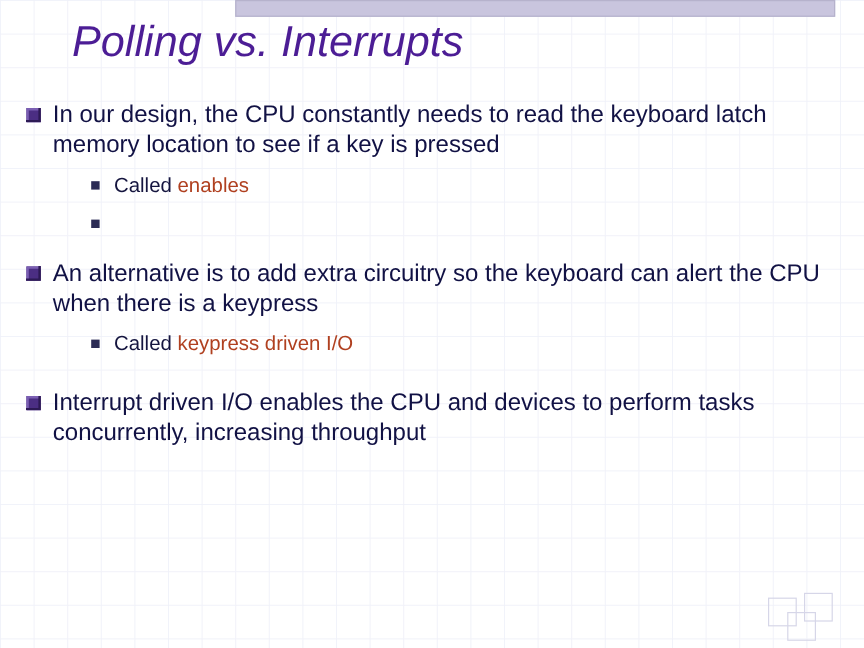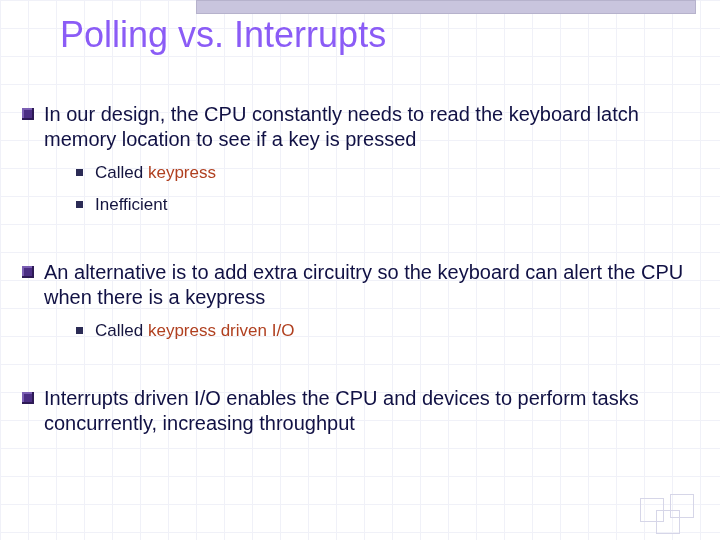--- a/index.html
+++ b/index.html
@@ -37,31 +37,32 @@
     background: #c9c5de;
     border: 1px solid #b6b2cc;
   }
 
   .title {
     position: absolute;
     left: 60px; top: 14px;
     font-family: "Verdana", "Tahoma", sans-serif;
     font-size: 36px;
     font-weight: 400;
-    color: #8b5cf6;
+    color: #4c1d95;
+    font-style: italic;
   }
 
   .content {
     position: absolute;
-    left: 22px; top: 102px;
+    left: 22px; top: 84px;
     width: 676px;
   }
 
   .lvl1 {
-    margin-top: 44px;
+    margin-top: 26px;
     display: flex;
     align-items: flex-start;
   }
   .lvl1:first-child { margin-top: 0; }
   .bullet1 {
     flex: 0 0 auto;
     width: 12px; height: 12px;
     background: #4b2e83;
     margin-top: 6px;
     margin-right: 10px;
@@ -107,47 +108,44 @@
 <div class="content">
 
   <div class="lvl1">
     <div class="bullet1"></div>
     <div class="lvl1-text">In our design, the CPU constantly needs to read the keyboard latch memory location to see if a key is pressed</div>
   </div>
   <div class="lvl2-group">
     <div class="lvl2">
       <div class="bullet2"></div>
       <div class="lvl2-text">
-        <span>Called </span><span class="redword">keypress</span><span></span>
+        <span>Called </span><span class="redword">enables</span><span></span>
       </div>
     </div>
     <div class="lvl2">
       <div class="bullet2"></div>
-      <div class="lvl2-text">
-        <span>Inefficient</span><span class="redword"></span><span></span>
-      </div>
     </div>
   </div>
 
   <div class="lvl1">
     <div class="bullet1"></div>
     <div class="lvl1-text">An alternative is to add extra circuitry so the keyboard can alert the CPU when there is a keypress</div>
   </div>
   <div class="lvl2-group">
     <div class="lvl2">
       <div class="bullet2"></div>
       <div class="lvl2-text">
         <span>Called </span><span class="redword">keypress driven I/O</span><span></span>
       </div>
     </div>
   </div>
 
   <div class="lvl1">
     <div class="bullet1"></div>
-    <div class="lvl1-text">Interrupts driven I/O enables the CPU and devices to perform tasks concurrently, increasing throughput</div>
+    <div class="lvl1-text">Interrupt driven I/O enables the CPU and devices to perform tasks concurrently, increasing throughput</div>
   </div>
 
 </div>
 
 <div class="corner-squares">
   <span class="a"></span>
   <span class="b"></span>
   <span class="c"></span>
 </div>
 

